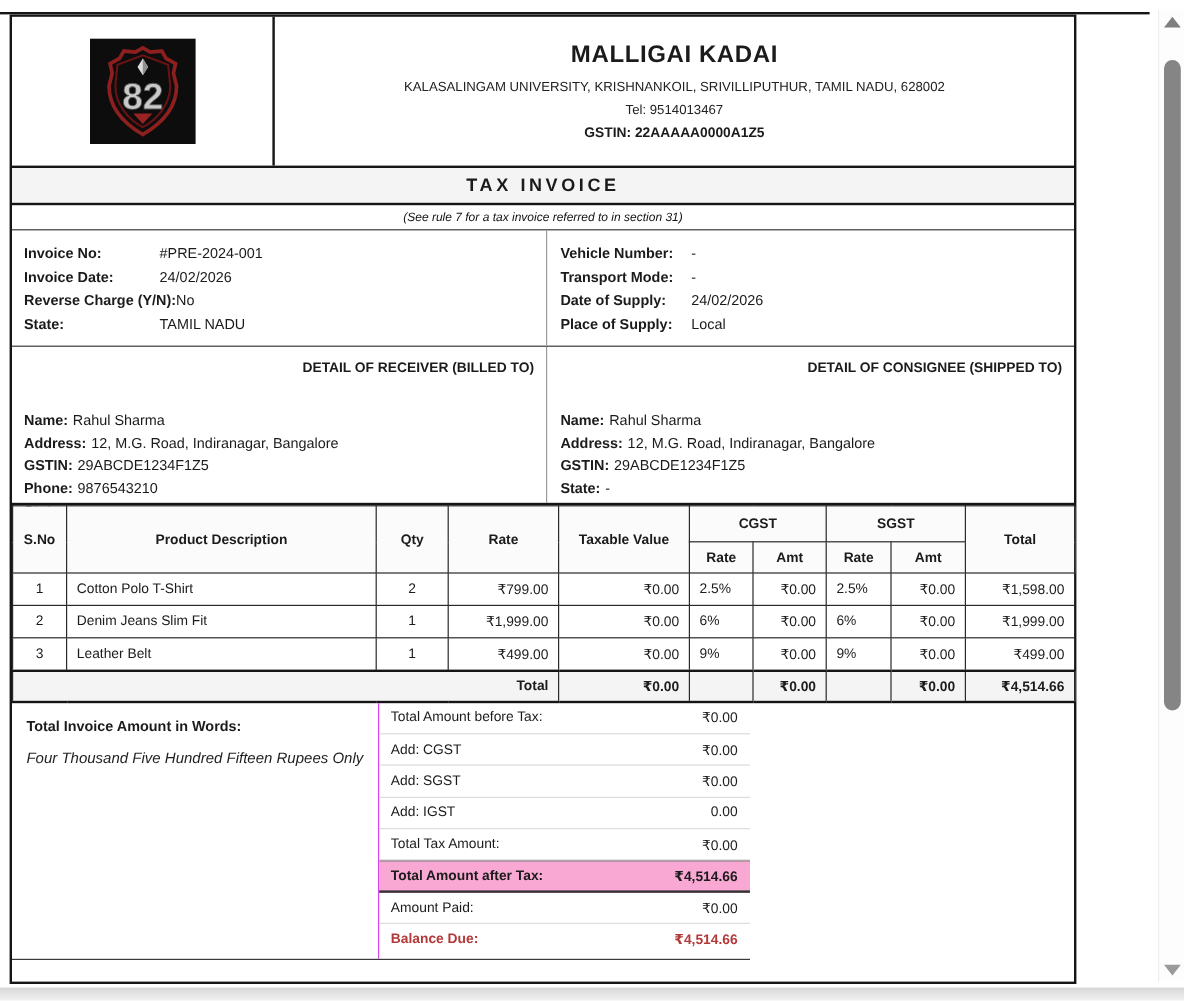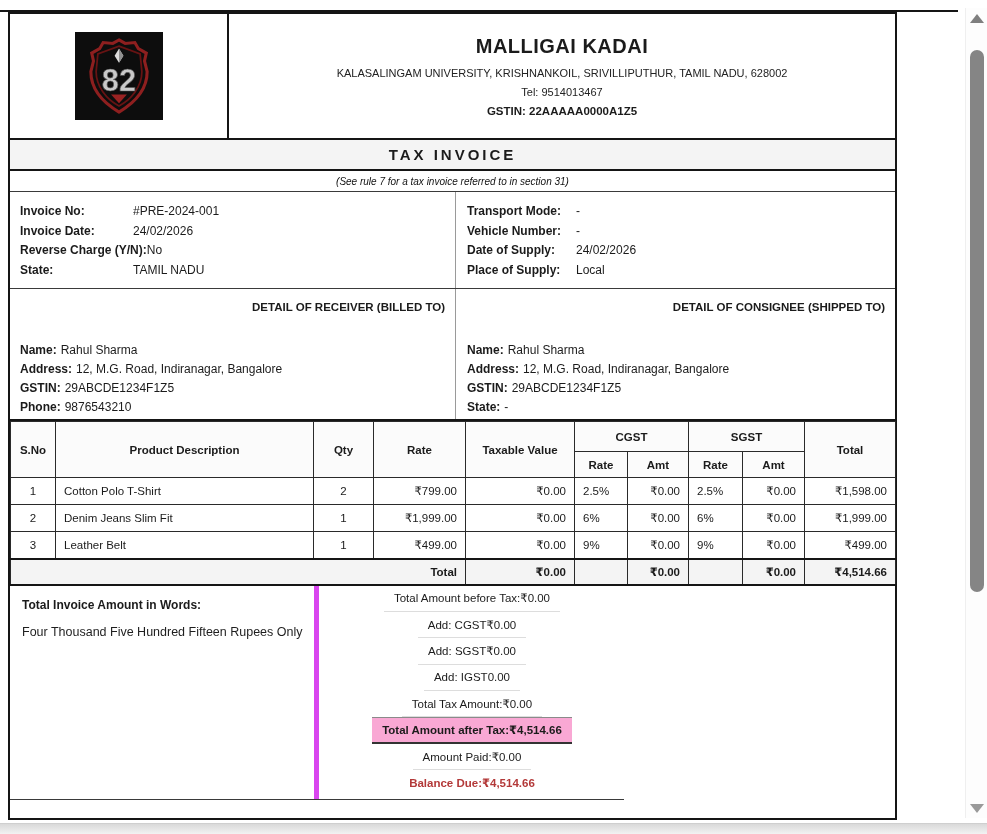--- a/index.html
+++ b/index.html
@@ -97,22 +97,22 @@
   tr.total-row td {
     border-top: 2px solid #151515; border-bottom: 2px solid #151515;
     background: #f4f4f4; font-weight: bold; height: 26px;
   }
 
   
   .bottom { flex: 1; display: flex; }
   .bottom-main { display: flex; height: 214px; border-bottom: 1px solid #3a3a3a; }
   .words { flex: 1; padding: 12px 12px; }
   .words-label { font-size: 12px; font-weight: bold; }
-  .words-value { font-size: 12.5px; margin-top: 13px; color: #1e1e1e; }
-  .summary { width: 310px; border-left: 5px solid #d946ef; display: flex; flex-direction: column; align-items: center; }
+  .words-value { font-size: 12.5px; font-style: italic; margin-top: 13px; color: #1e1e1e; }
+  .summary { width: 310px; border-left: 1px solid #d946ef; display: flex; flex-direction: column; }
   .sum-row {
     display: flex; justify-content: space-between; align-items: center;
     height: 26.4px; padding: 0 10px; font-size: 11.5px;
     border-bottom: 1px solid #dddddd; flex: none;
   }
   .sum-row.after-tax {
     font-weight: bold; background: #f9a8d4;
     border-top: 1px solid #8a8a8a; border-bottom: 2px solid #333;
   }
   .sum-row.balance { font-weight: bold; color: #b33939; border-bottom: none; }
@@ -148,22 +148,22 @@
   <div class="subtitle-bar">(See rule 7 for a tax invoice referred to in section 31)</div>
 
   <div class="meta">
     <div class="meta-col left">
       <div class="meta-row"><span class="meta-label">Invoice No:</span><span>#PRE-2024-001</span></div>
       <div class="meta-row"><span class="meta-label">Invoice Date:</span><span>24/02/2026</span></div>
       <div class="meta-row"><span class="meta-label">Reverse Charge (Y/N):</span><span>No</span></div>
       <div class="meta-row"><span class="meta-label">State:</span><span>TAMIL NADU</span></div>
     </div>
     <div class="meta-col right">
+      <div class="meta-row"><span class="meta-label">Vehicle Number:</span><span>-</span></div>
       <div class="meta-row"><span class="meta-label">Transport Mode:</span><span>-</span></div>
-      <div class="meta-row"><span class="meta-label">Vehicle Number:</span><span>-</span></div>
       <div class="meta-row"><span class="meta-label">Date of Supply:</span><span>24/02/2026</span></div>
       <div class="meta-row"><span class="meta-label">Place of Supply:</span><span>Local</span></div>
     </div>
   </div>
 
   <div class="parties">
     <div class="party left">
       <div class="party-heading">DETAIL OF RECEIVER (BILLED TO)</div>
       <div class="party-row"><span class="pl">Name:</span><span class="pv">Rahul Sharma</span></div>
       <div class="party-row"><span class="pl">Address:</span><span class="pv">12, M.G. Road, Indiranagar, Bangalore</span></div>

